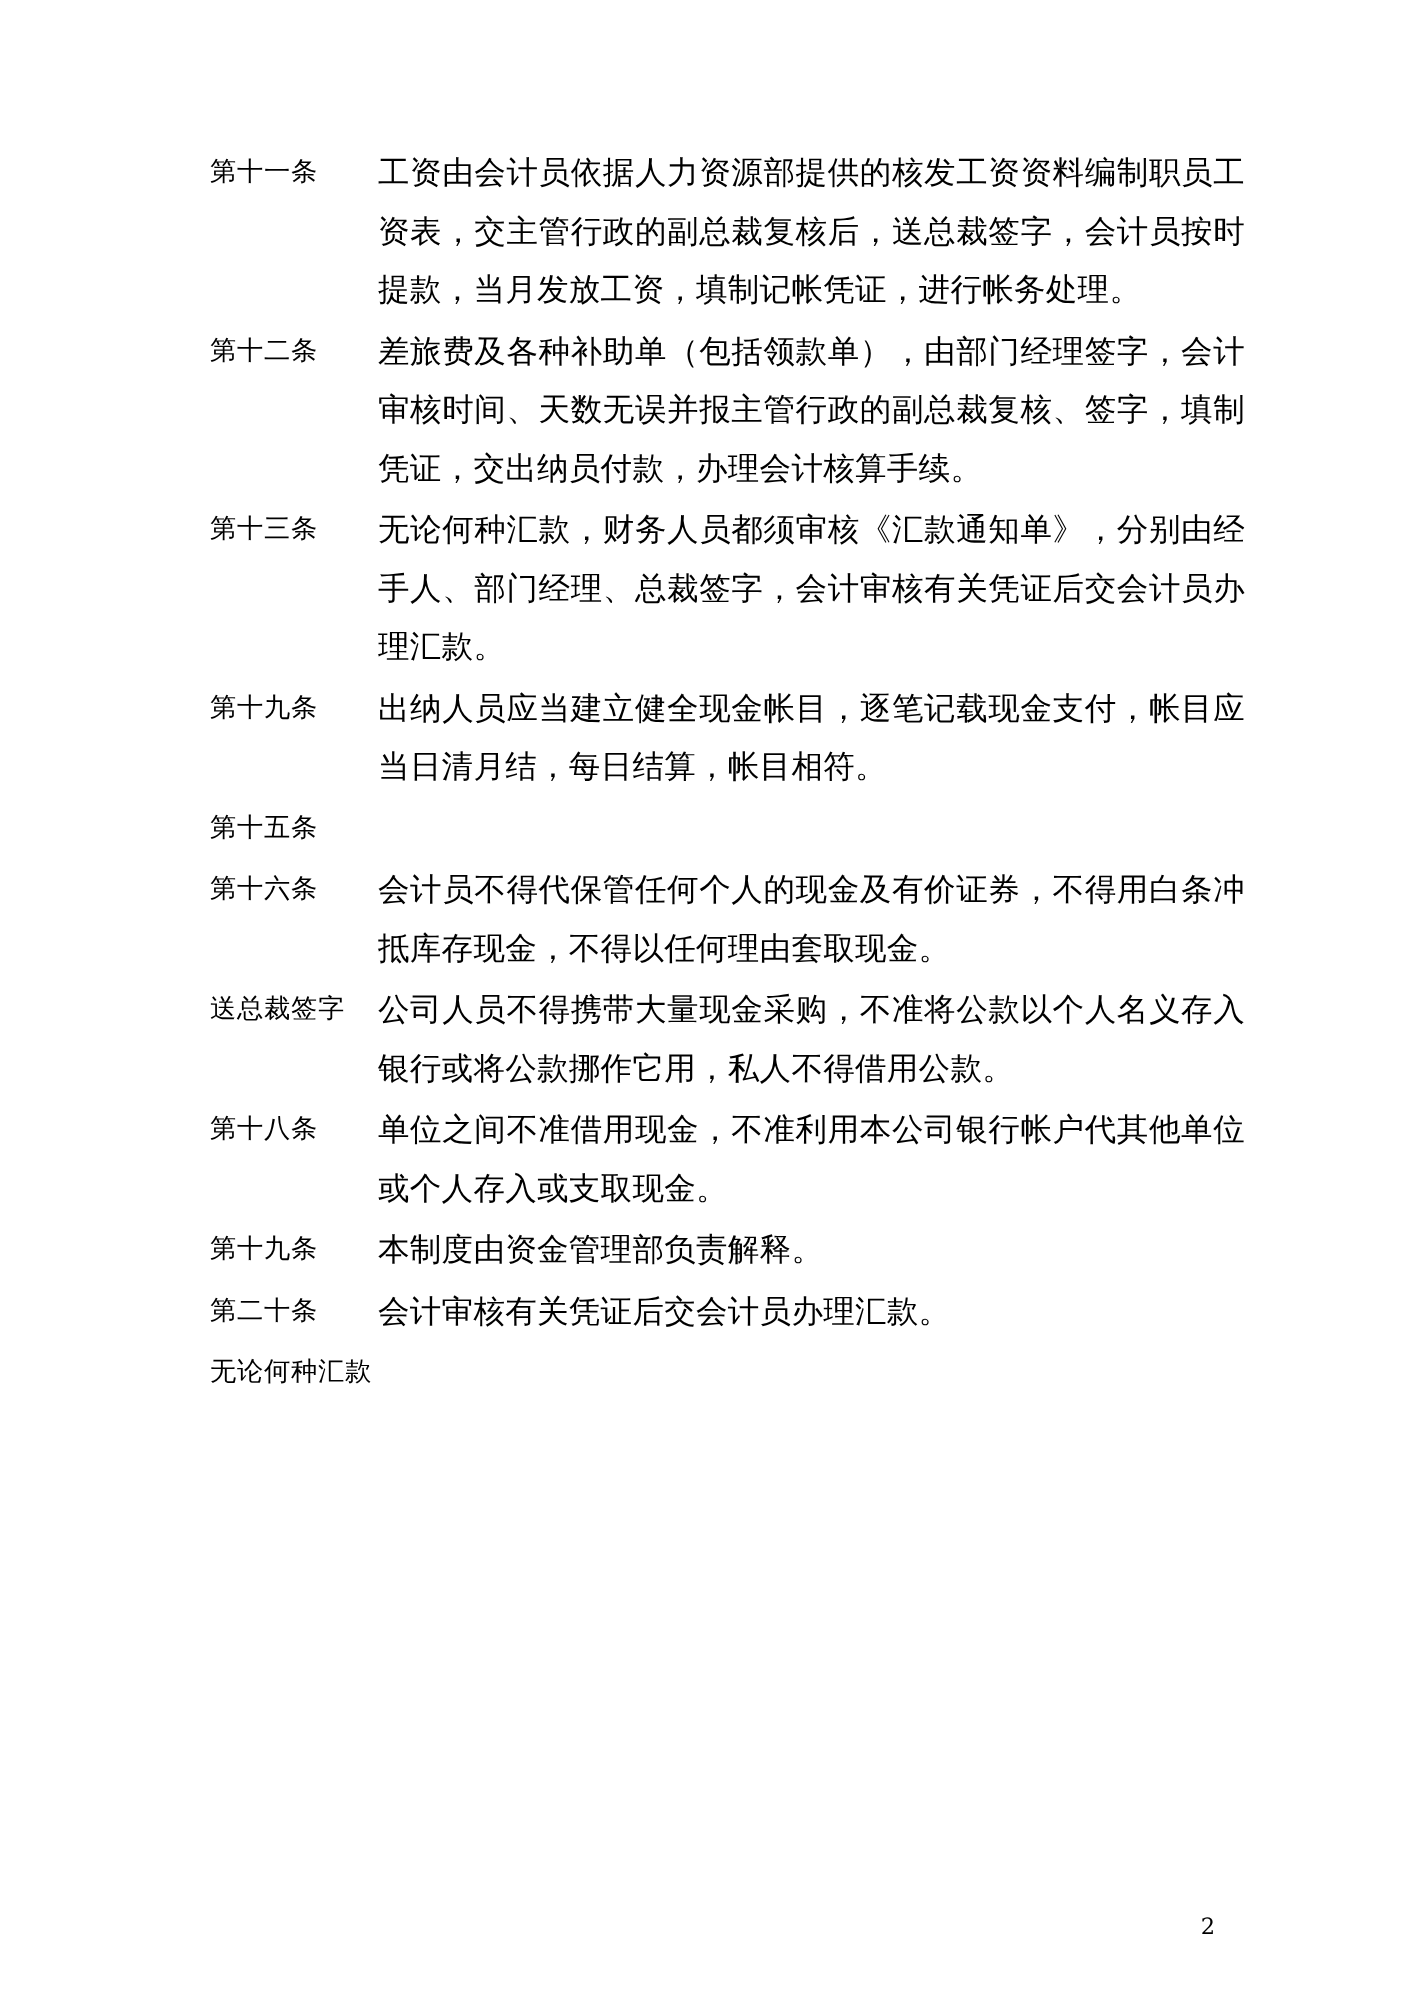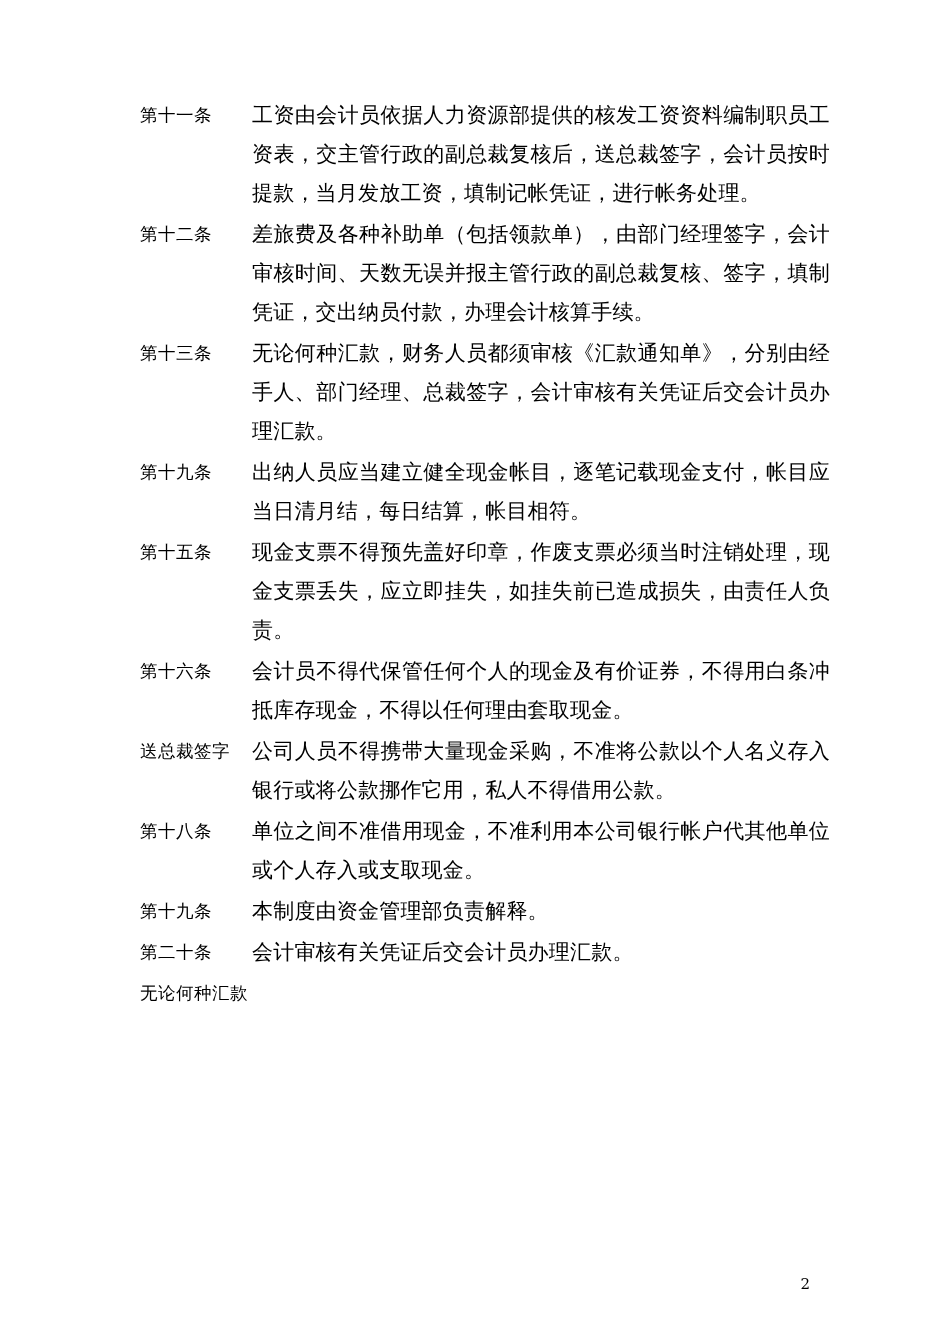--- a/index.html
+++ b/index.html
@@ -78,21 +78,20 @@
     <div class="clause-body">无论何种汇款，财务人员都须审核《汇款通知单》，分别由经手人、部门经理、总裁签字，会计审核有关凭证后交会计员办理汇款。</div>
   </div>
 
   <div class="clause">
     <div class="clause-label">第十九条</div>
     <div class="clause-body">出纳人员应当建立健全现金帐目，逐笔记载现金支付，帐目应当日清月结，每日结算，帐目相符。</div>
   </div>
 
   <div class="clause">
     <div class="clause-label">第十五条</div>
-    <div class="clause-body">现金支票不得预先盖好印章，作废支票必须当时注销处理，现金支票丢失，应立即挂失，如挂失前已造成损失，由责任人负责。</div>
   </div>
 
   <div class="clause">
     <div class="clause-label">第十六条</div>
     <div class="clause-body">会计员不得代保管任何个人的现金及有价证券，不得用白条冲抵库存现金，不得以任何理由套取现金。</div>
   </div>
 
   <div class="clause">
     <div class="clause-label">送总裁签字</div>
     <div class="clause-body">公司人员不得携带大量现金采购，不准将公款以个人名义存入银行或将公款挪作它用，私人不得借用公款。</div>

